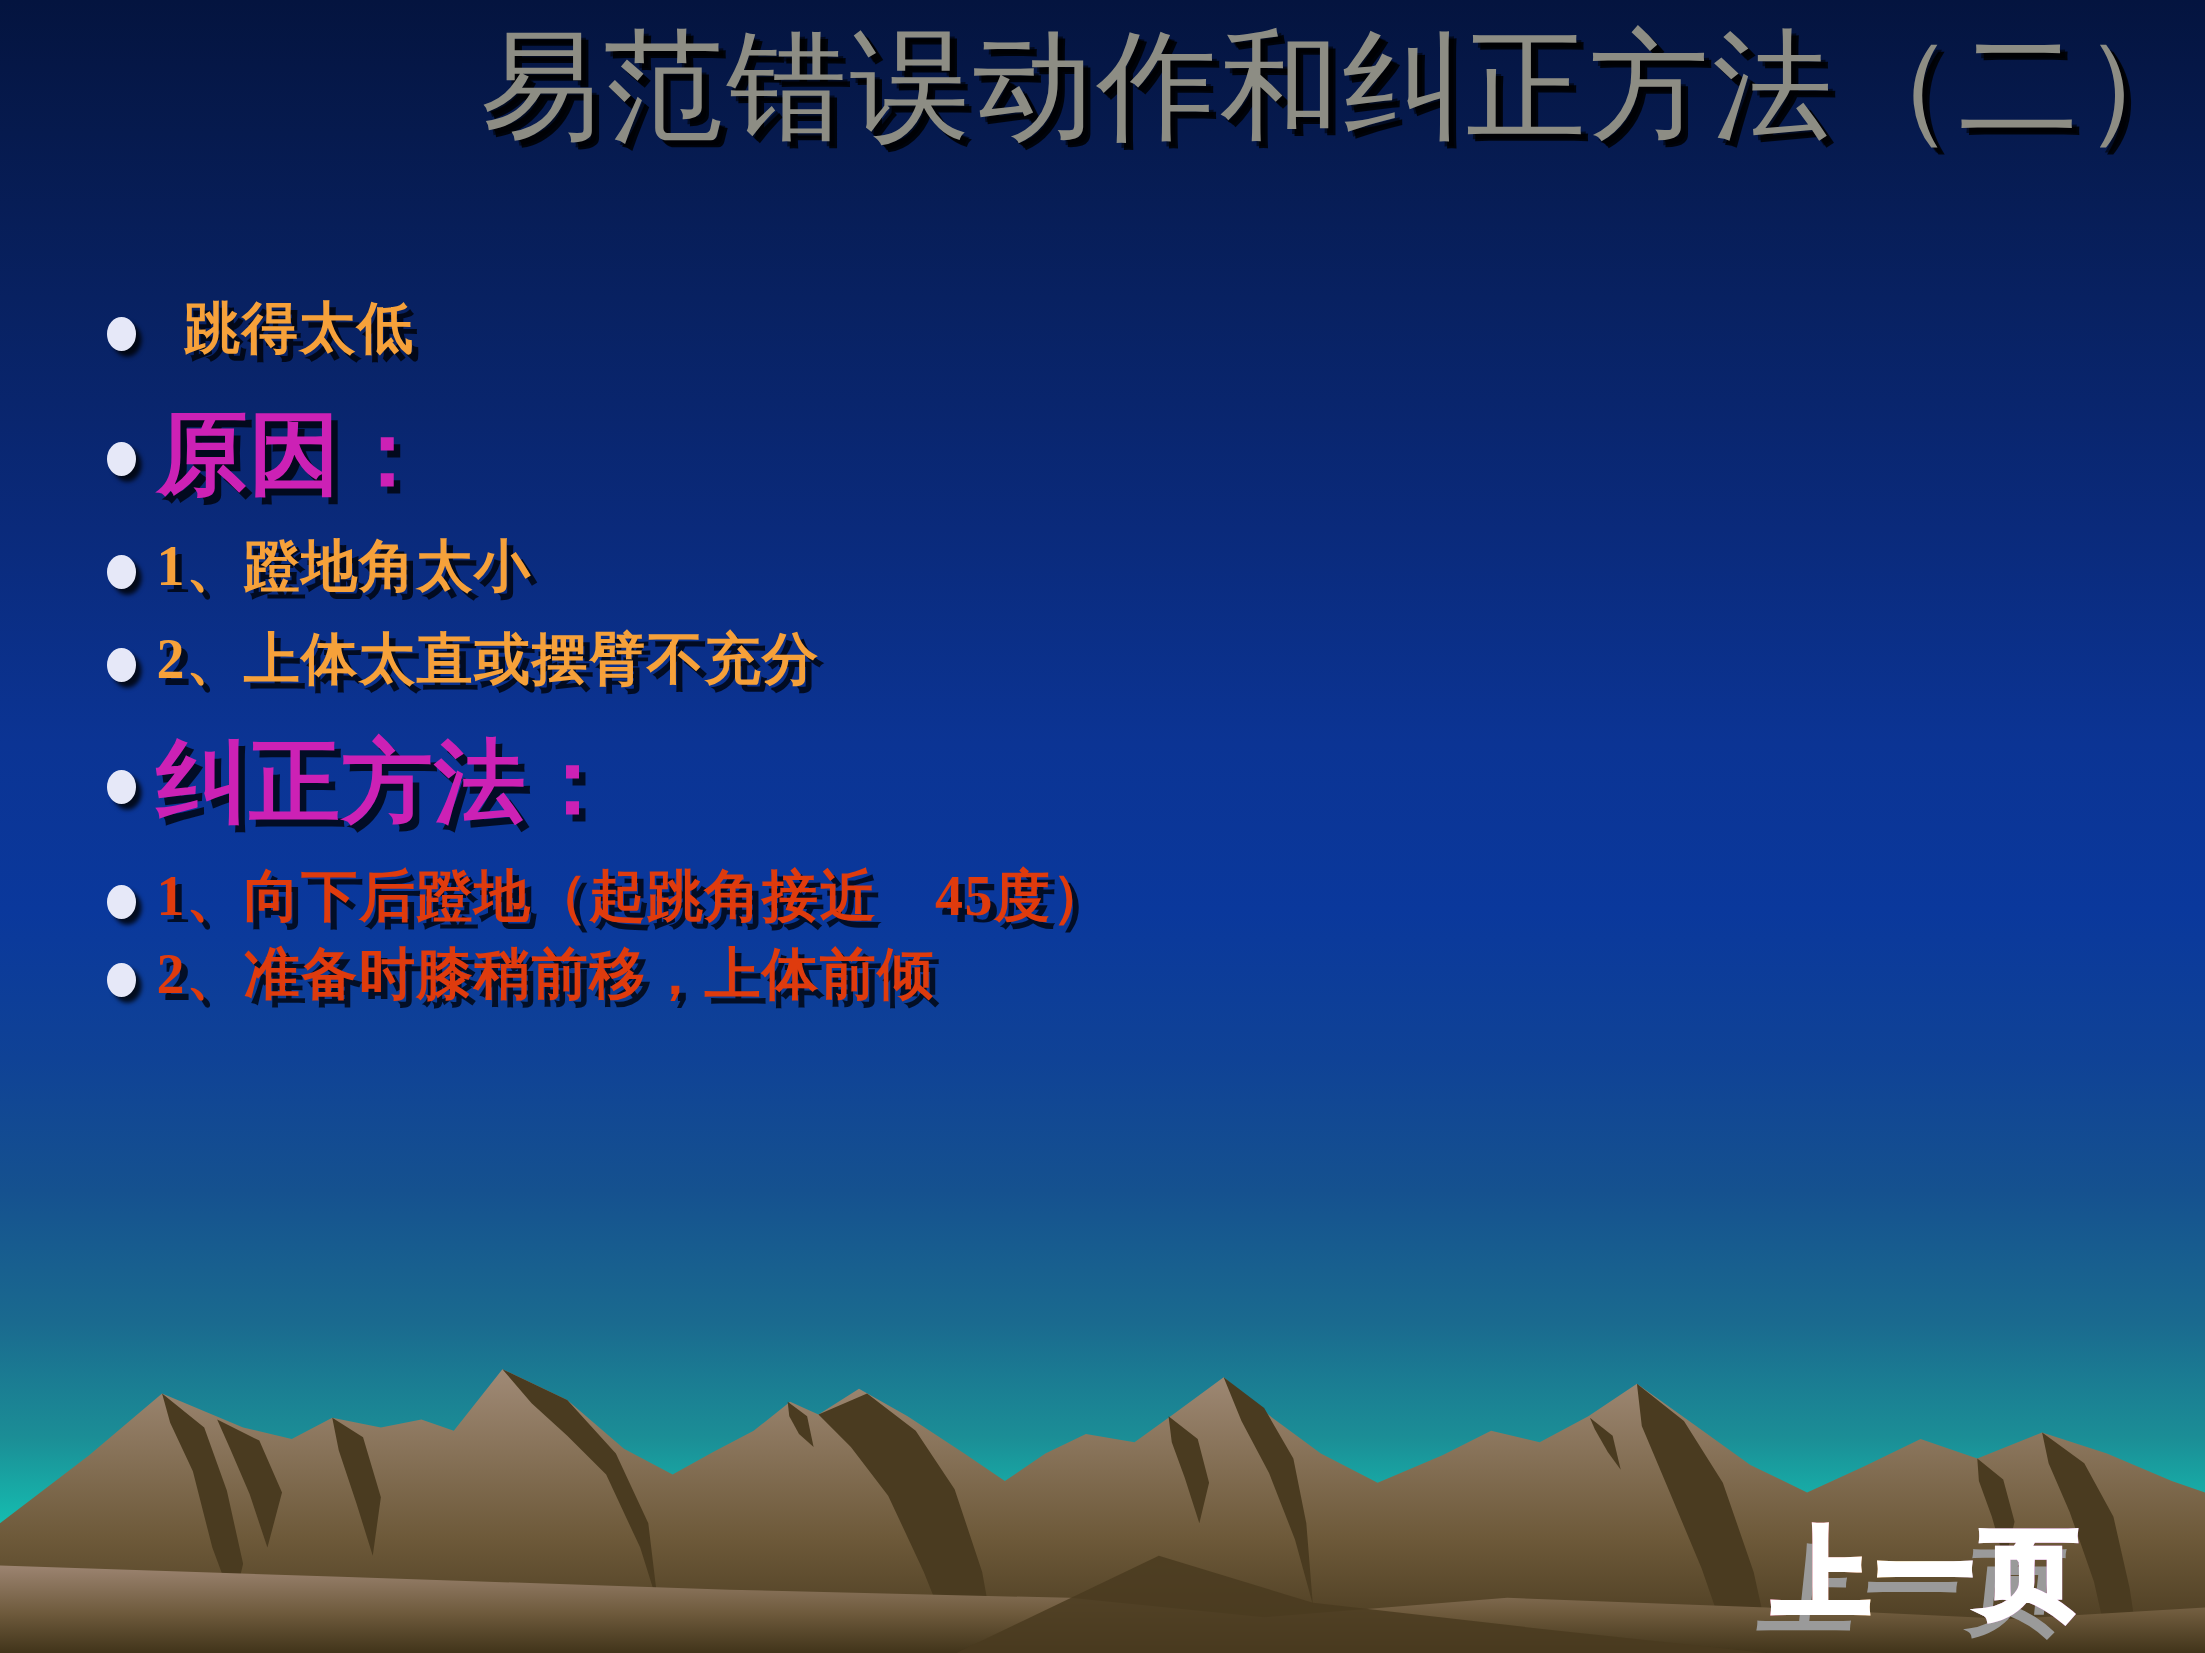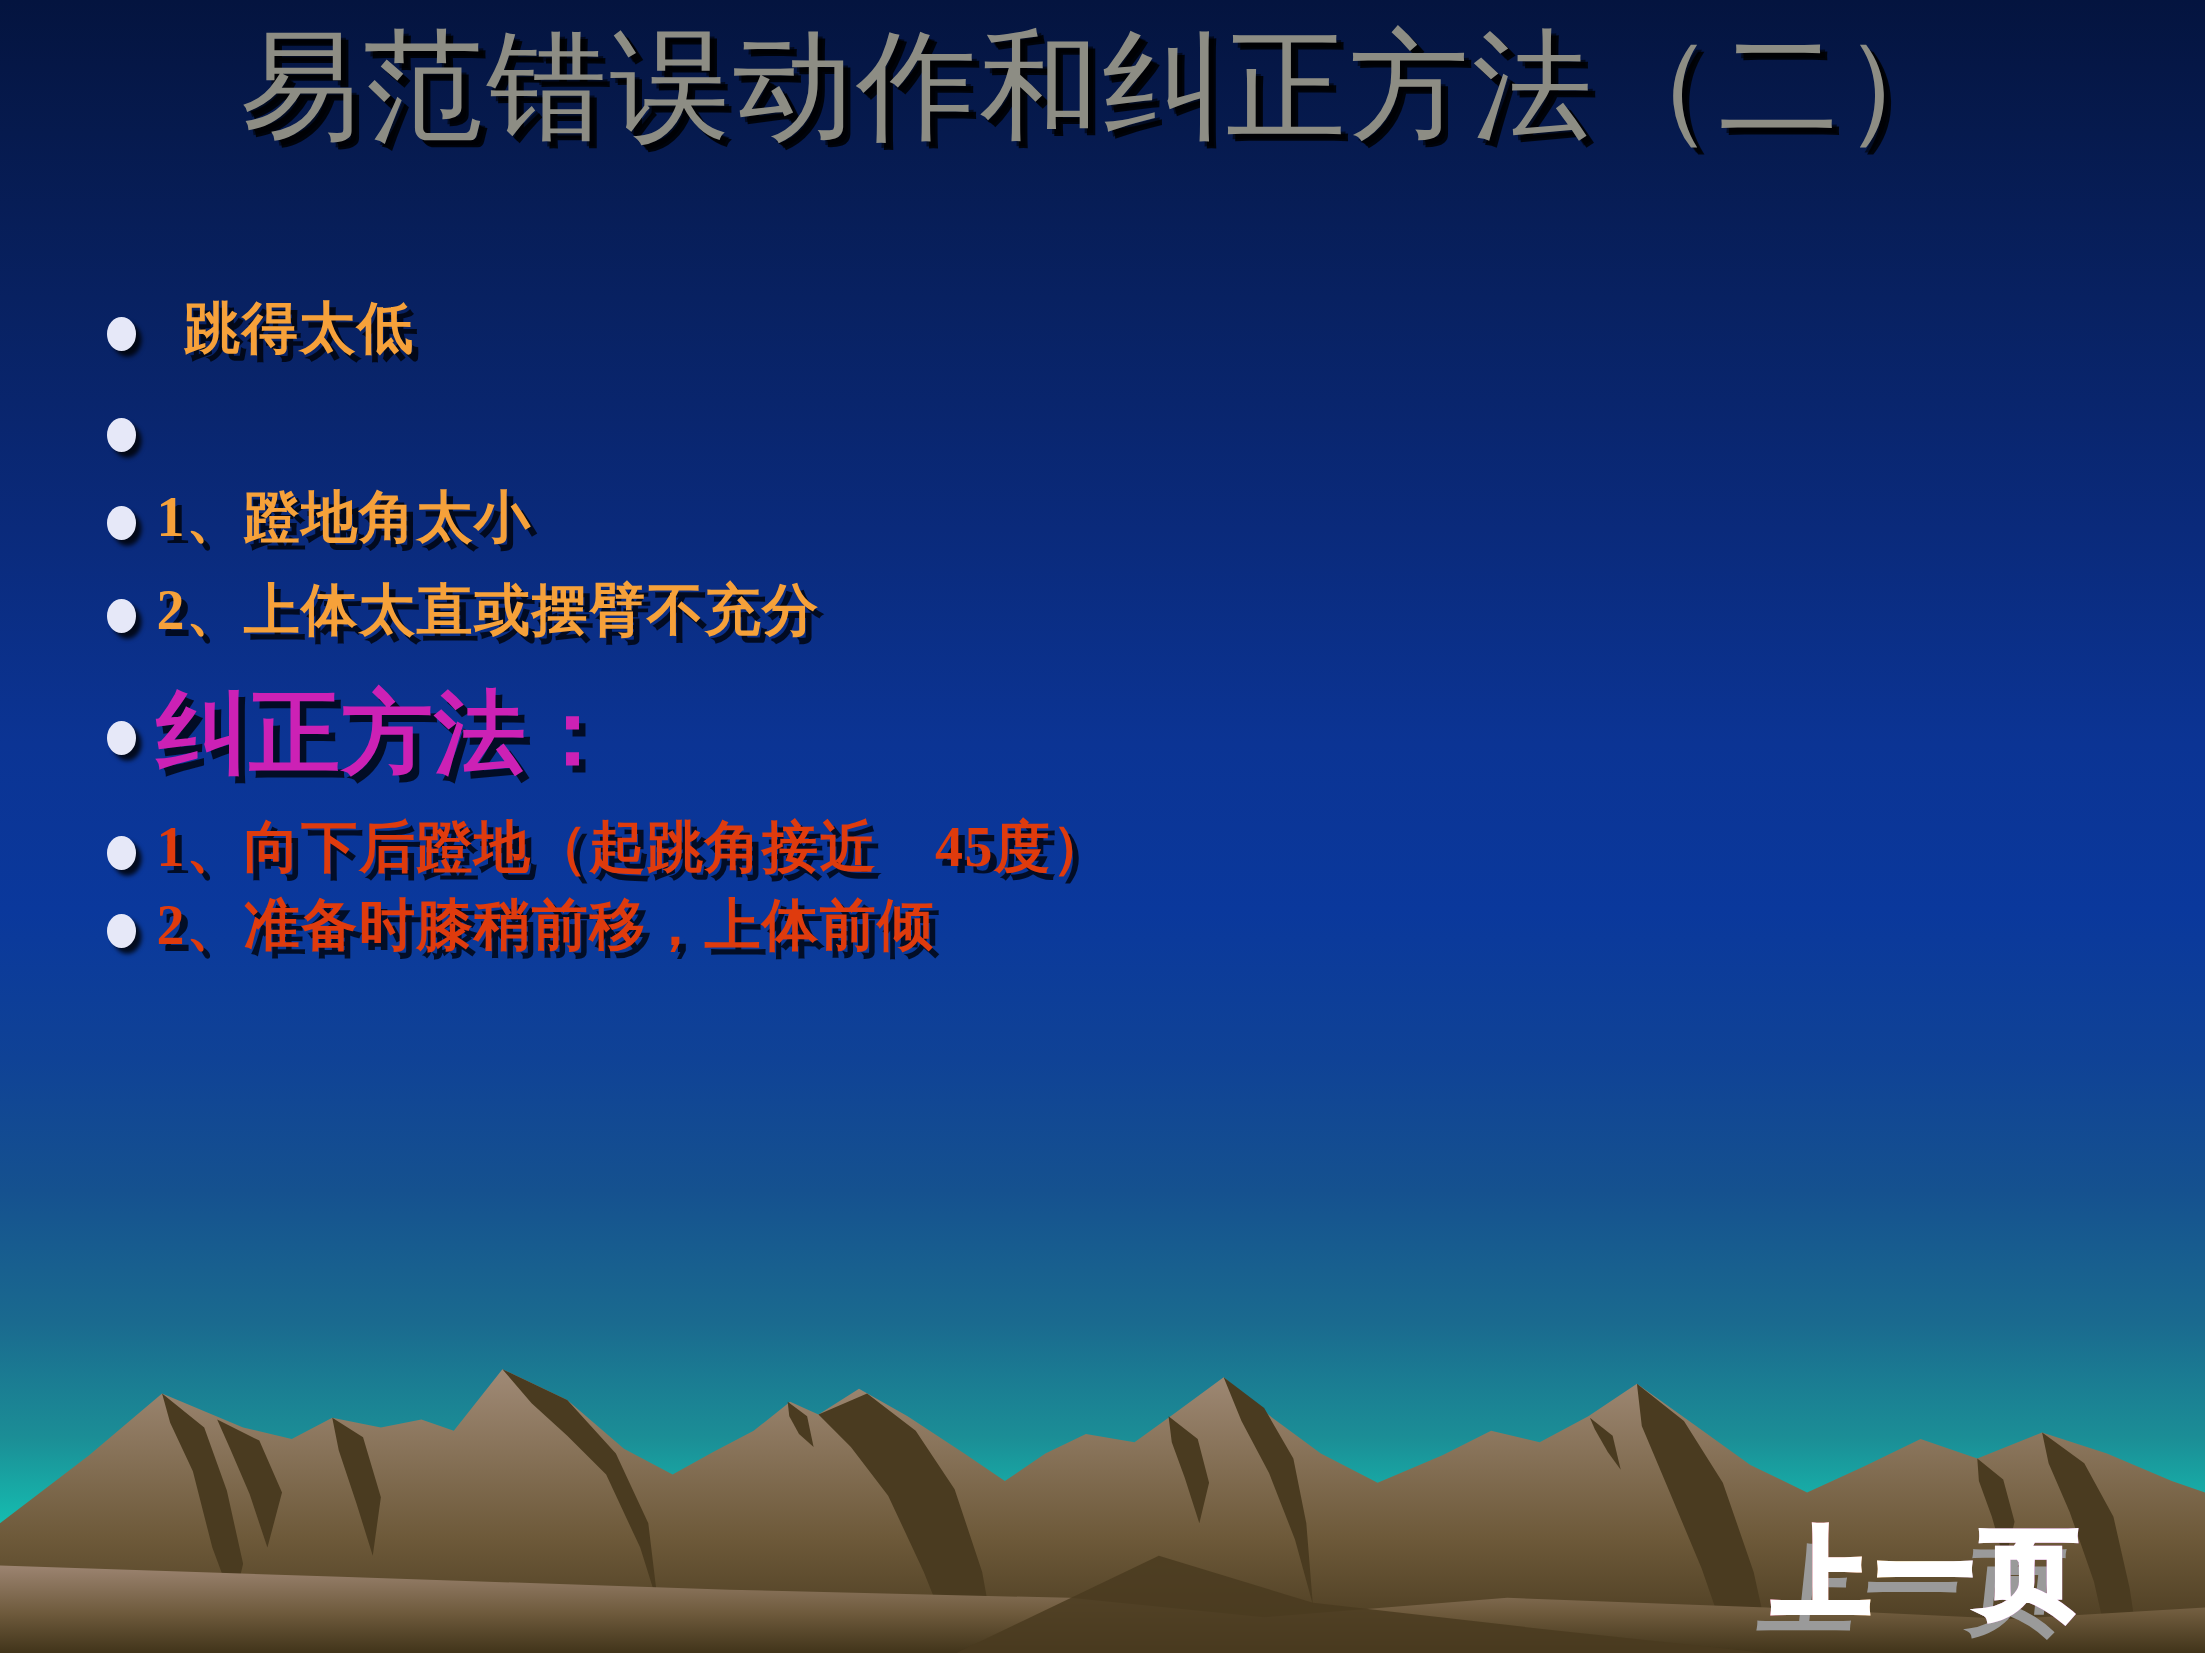--- a/index.html
+++ b/index.html
@@ -44,21 +44,21 @@
     pointer-events: none;
   }
   .scene svg { display: block; width: 100%; height: 100%; }
 
   
   #title {
     position: absolute;
     left: 0;
     top: 21px;
     width: 2205px;
-    text-align: center;
+    text-align: right;
     font-family: "DejaVu Sans", "Liberation Sans", sans-serif;
     font-size: 120px;
     line-height: 1.08;
     font-weight: 400;
     letter-spacing: 3.2px;
     color: #8d8d84;
     text-shadow:
         7.3px 7.3px 0 rgba(0,0,0,0.85),
         4.9px 4.9px 0 rgba(0,0,0,0.55);
     white-space: nowrap;
@@ -222,20 +222,21 @@
 
   <div id="body">
 
     <div class="bullet-row row-gap-1">
       <span class="bullet-marker"></span>
       <span class="bullet-text sz-mid c-orange" style="margin-left:27.6px;">跳得太低</span>
     </div>
 
     <div class="bullet-row row-gap-2">
       <span class="bullet-marker"></span>
+      <span class="bullet-text sz-big c-magenta">原因：</span>
     </div>
 
     <div class="bullet-row row-gap-3">
       <span class="bullet-marker"></span>
       <span class="bullet-text sz-mid c-orange">1、蹬地角太小</span>
     </div>
 
     <div class="bullet-row row-gap-4">
       <span class="bullet-marker"></span>
       <span class="bullet-text sz-mid c-orange">2、上体太直或摆臂不充分</span>

